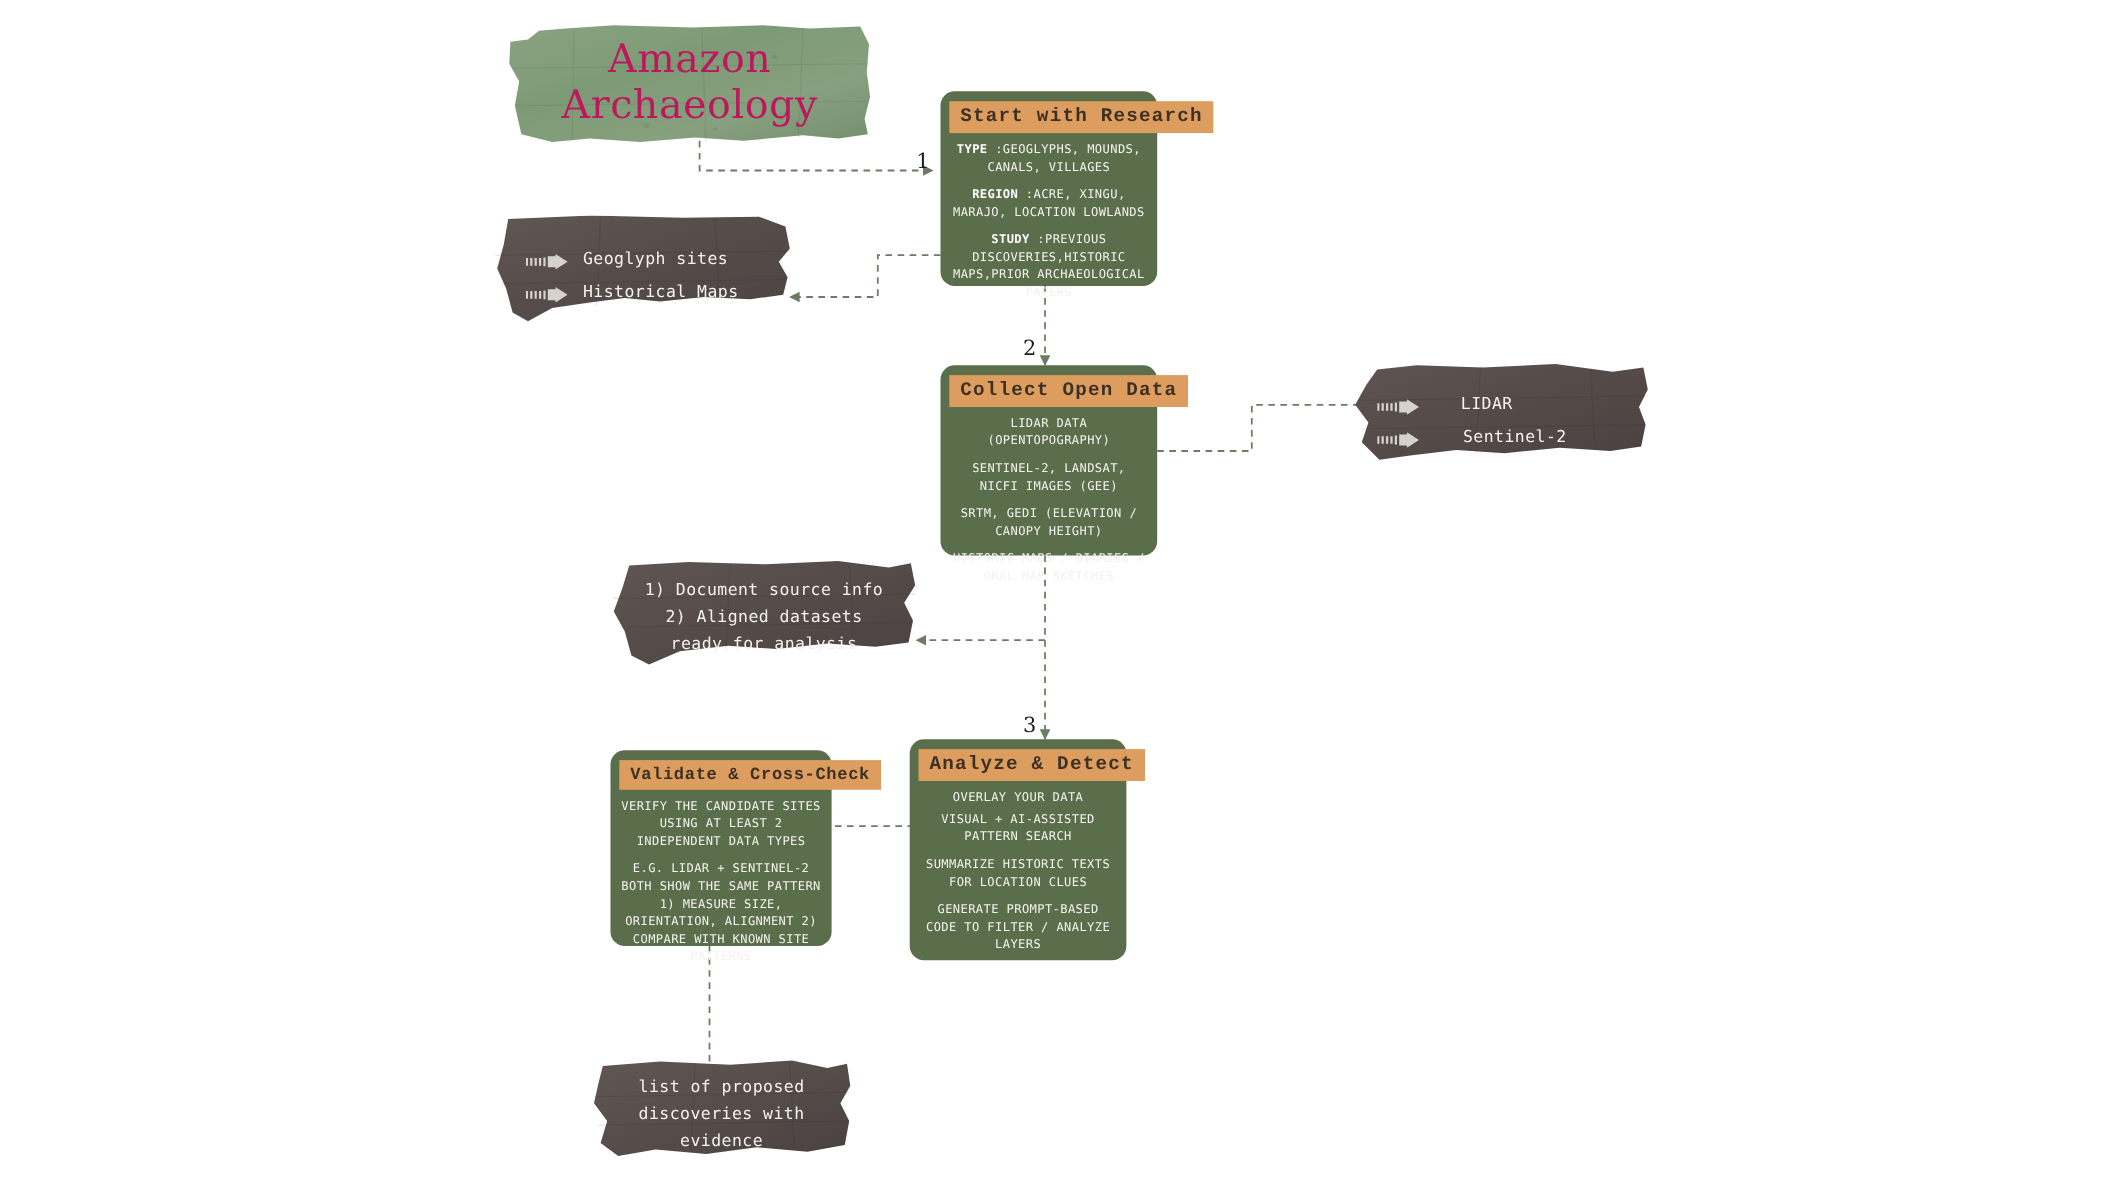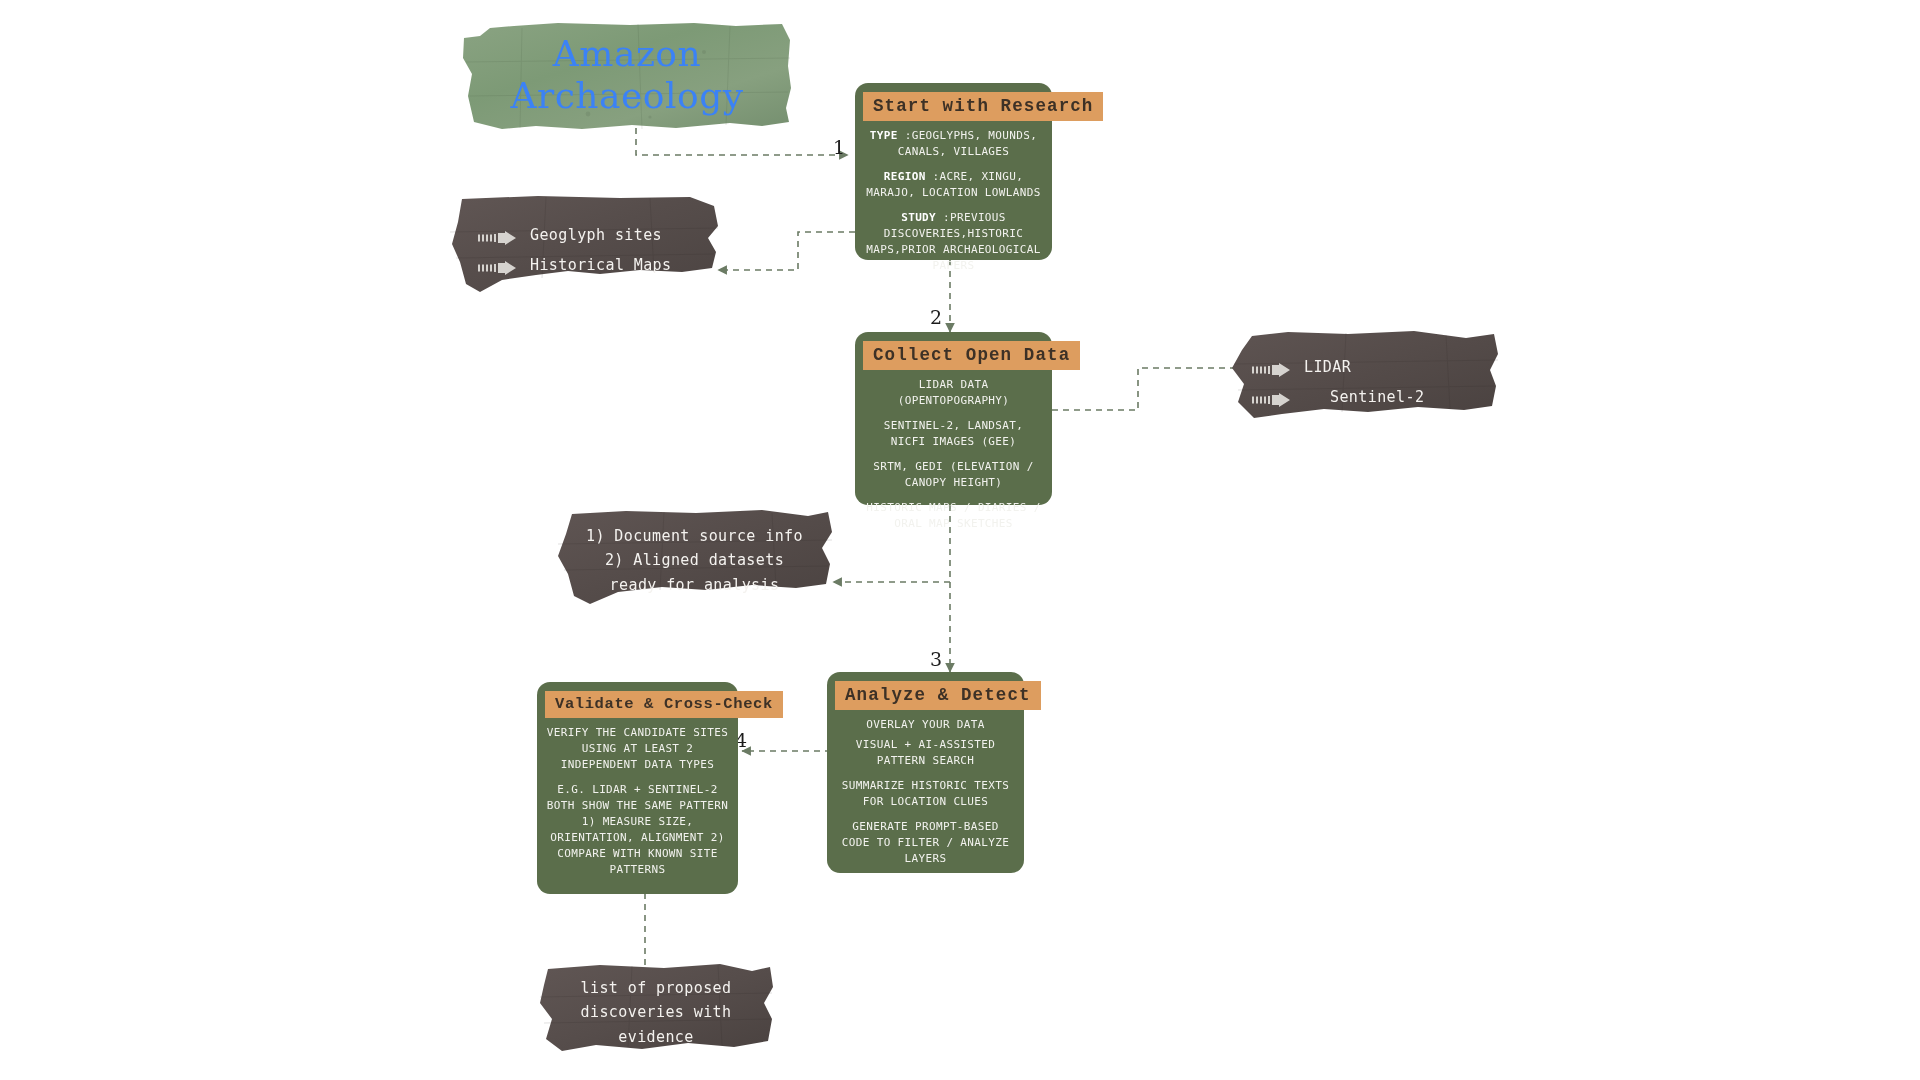--- a/index.html
+++ b/index.html
@@ -63,21 +63,21 @@
     letter-spacing:.4px;
     white-space:nowrap;
   }
   .bullet-row{display:flex;align-items:center;}
   .b-arrow{display:inline-block;width:40px;height:14px;margin-right:12px;flex:0 0 auto;}
 
   
   #title-paper .title-text{
     position:relative;z-index:2;
     font-family:"DejaVu Serif", serif;
-    color:#3b82f6;
+    color:#be185d;
     font-size:36px;
     line-height:1.18;
     text-align:center;
     letter-spacing:.5px;
   }
 </style>
 </head>
 <body>
 
 <div id="stage">
@@ -167,21 +167,21 @@
   <div class="node" style="left:827px;top:672px;width:197px;height:201px;">
     <span class="node-title">Analyze &amp; Detect</span>
     <div class="node-body">
       <p style="margin-bottom:4px;">OVERLAY YOUR DATA</p>
       <p>VISUAL + AI-ASSISTED PATTERN SEARCH</p>
       <p>SUMMARIZE HISTORIC TEXTS FOR LOCATION CLUES</p>
       <p>GENERATE PROMPT-BASED CODE TO FILTER / ANALYZE LAYERS</p>
     </div>
   </div>
 
-  <div class="node" style="left:537px;top:682px;width:201px;height:212px;">
+  <div class="node" style="left:555px;top:682px;width:201px;height:178px;">
     <span class="node-title" style="font-size:15.5px;letter-spacing:.6px;">Validate &amp; Cross-Check</span>
     <div class="node-body">
       <p>VERIFY THE CANDIDATE SITES USING AT LEAST 2 INDEPENDENT DATA TYPES</p>
       <p>E.G. LIDAR + SENTINEL-2 BOTH SHOW THE SAME PATTERN 1)  MEASURE SIZE, ORIENTATION, ALIGNMENT 2)  COMPARE WITH KNOWN SITE PATTERNS</p>
     </div>
   </div>
 
   <div class="torn" style="left:450px;top:196px;width:270px;height:99px;">
     <svg class="sheet" viewBox="0 0 270 99" preserveAspectRatio="none">
       <defs>
@@ -261,21 +261,21 @@
             <g stroke="#d6d3cf" stroke-width="2">
               <path d="M1,3.5 L1,10.5"></path>
                 <path d="M5,3.5 L5,10.5"></path>
               <path d="M9,3.5 L9,10.5"></path>
                 <path d="M13,3.5 L13,10.5"></path>
               <path d="M17,3 L17,11"></path>
             </g>
             <path d="M20,2 L20,12 L27,12 L27,14 L38,7 L27,0 L27,2 Z" fill="#d6d3cf"></path>
           </svg>
         </span>
-        <span style="">LIDAR</span>
+        <span style="margin-left:24px;">LIDAR</span>
       </div>
       <div class="bullet-row" style="margin-top:6px;gap:16px;">
         <span class="b-arrow">
           <svg viewBox="0 0 40 14" width="40" height="14">
             <g stroke="#d6d3cf" stroke-width="2">
               <path d="M1,3.5 L1,10.5"></path>
                 <path d="M5,3.5 L5,10.5"></path>
               <path d="M9,3.5 L9,10.5"></path>
                 <path d="M13,3.5 L13,10.5"></path>
               <path d="M17,3 L17,11"></path>

